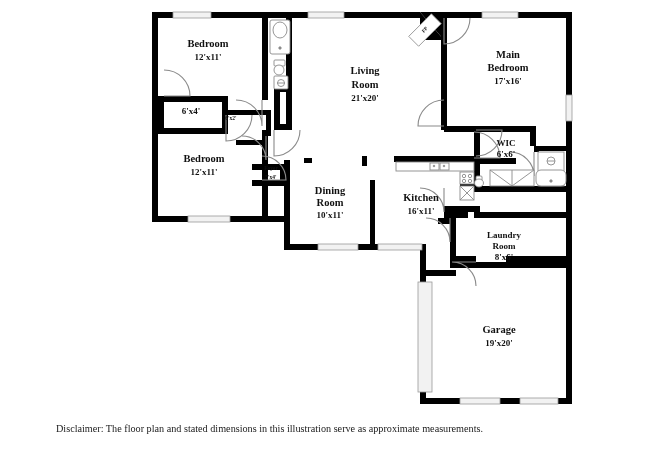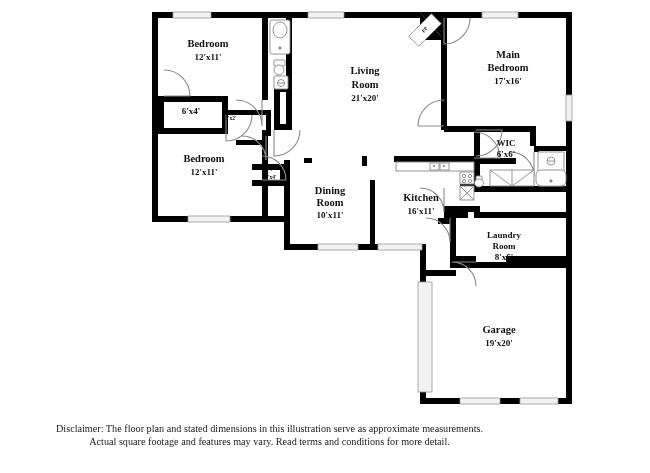--- a/index.html
+++ b/index.html
@@ -279,14 +279,13 @@
 
     <text x="459" y="331" class="room-label lbl-big">Garage</text>
     <text x="459" y="344" class="room-label lbl-med">19'x20'</text>
   </g>
 
 </svg>
 </div>
 
 <div class="disclaimer-block">
   <div>Disclaimer: The floor plan and stated dimensions in this illustration serve as approximate measurements.</div>
-  <div>Actual square footage and features may vary. Read terms and conditions for more detail.</div>
 </div>
 
 </body></html>

